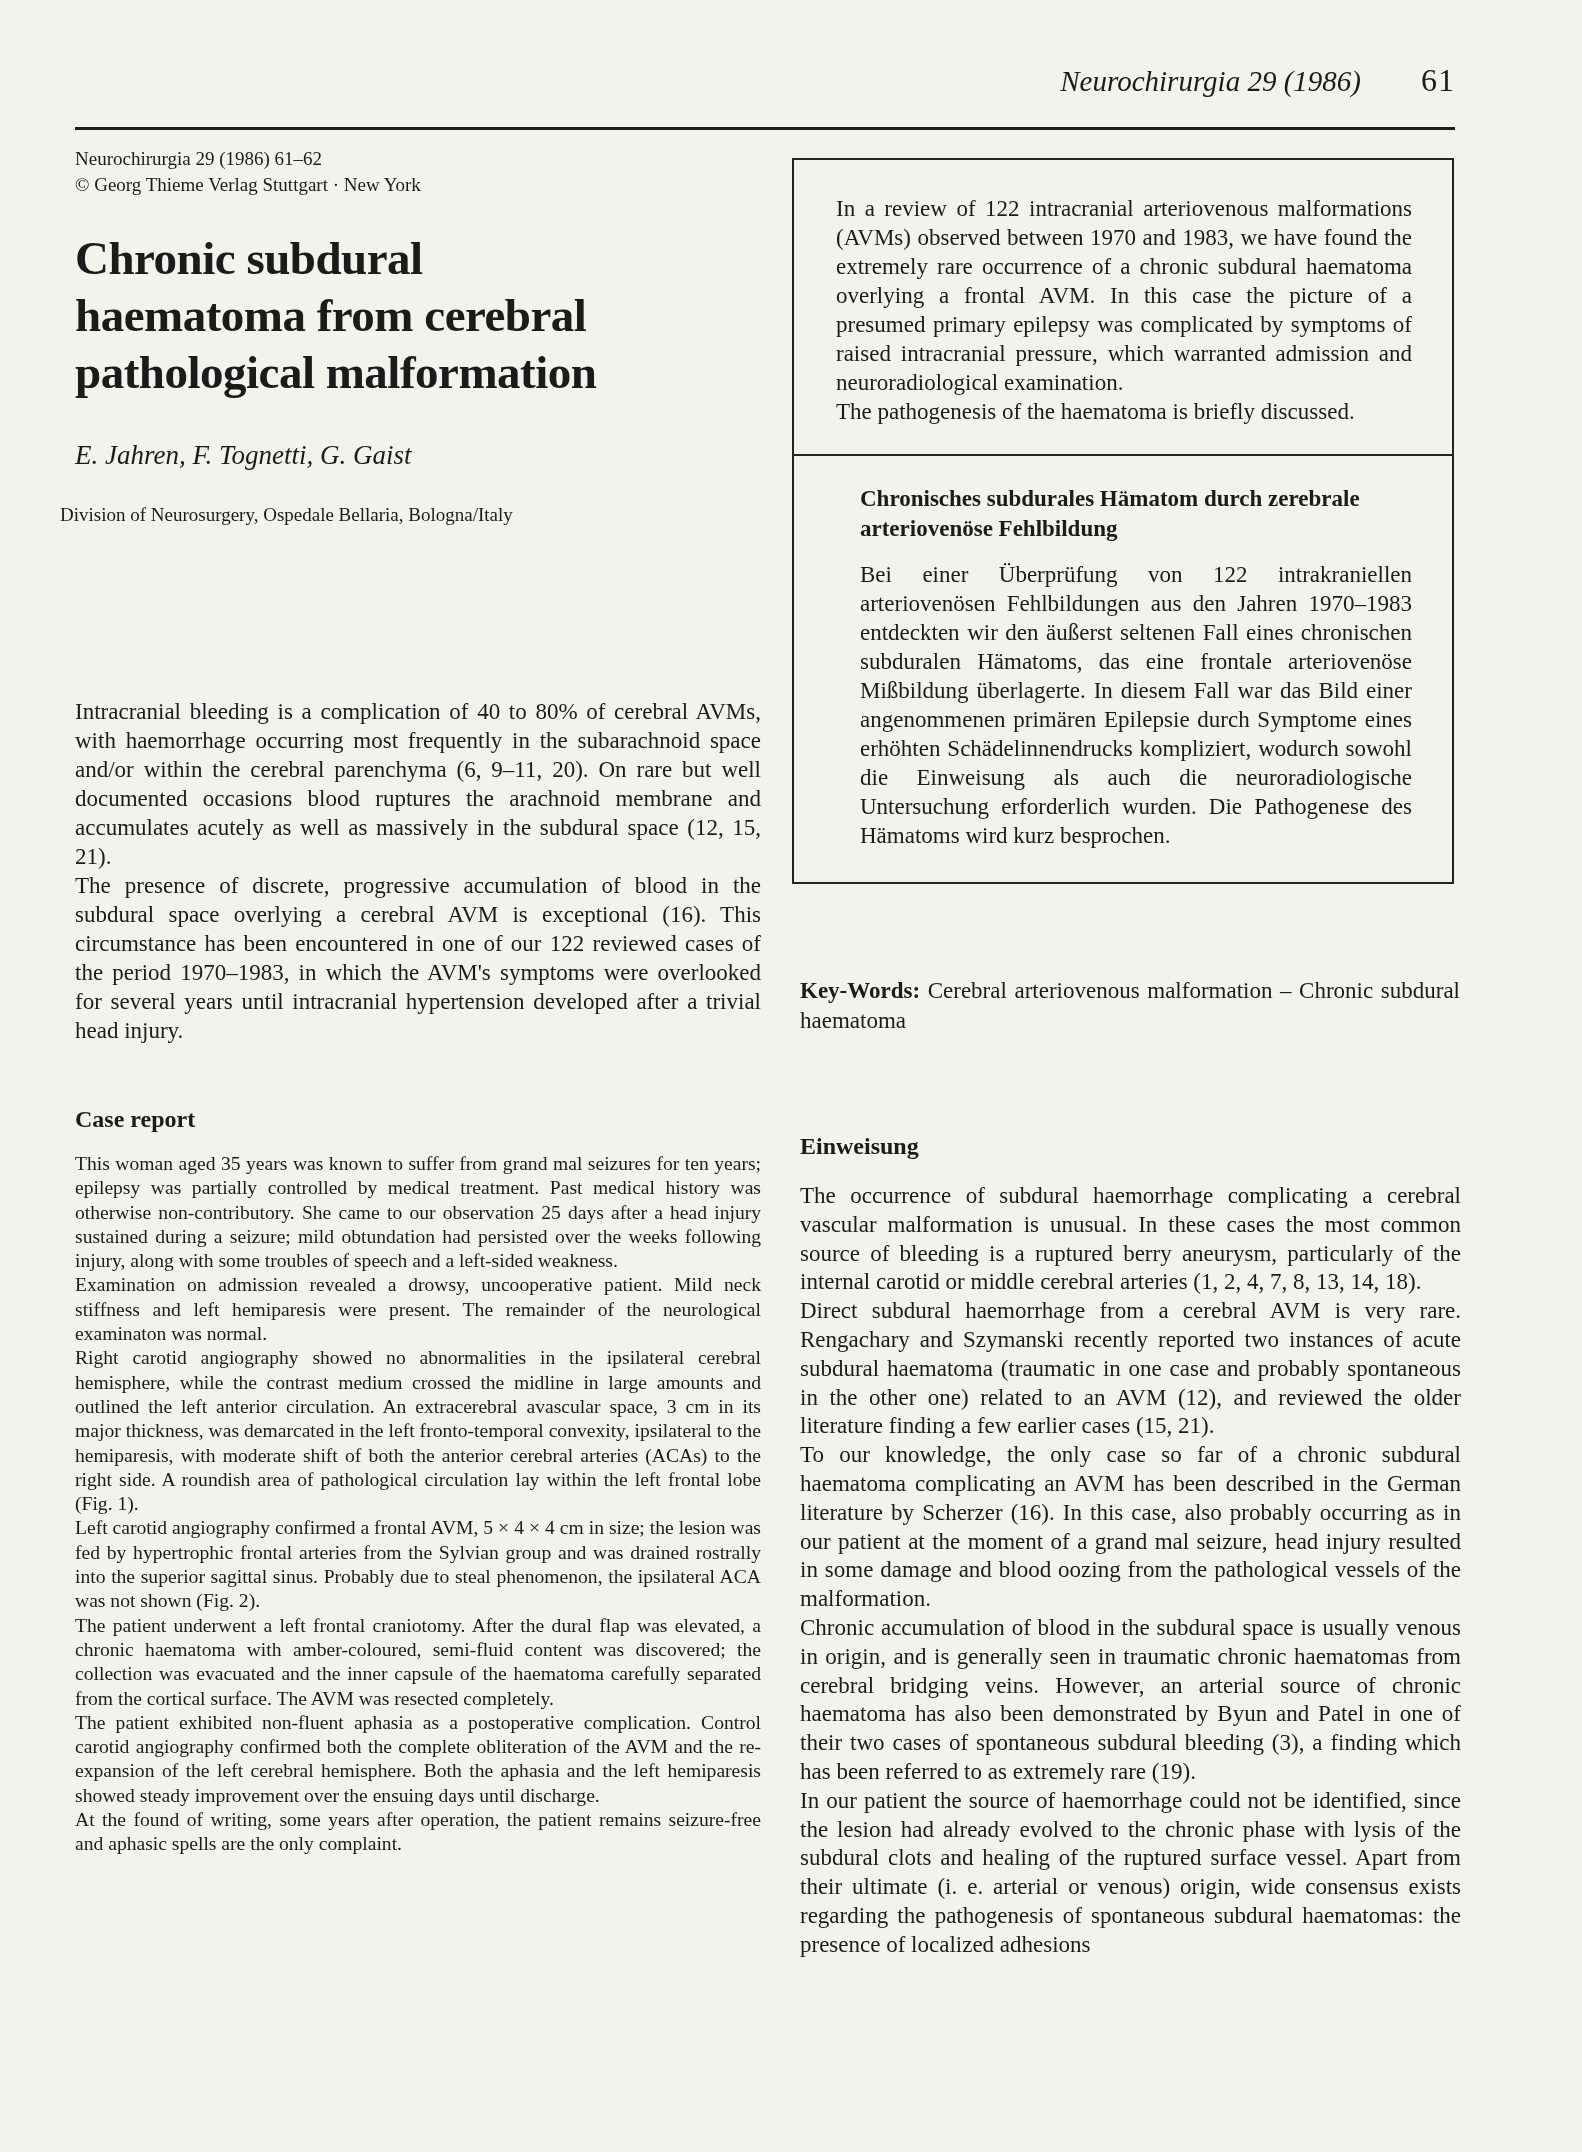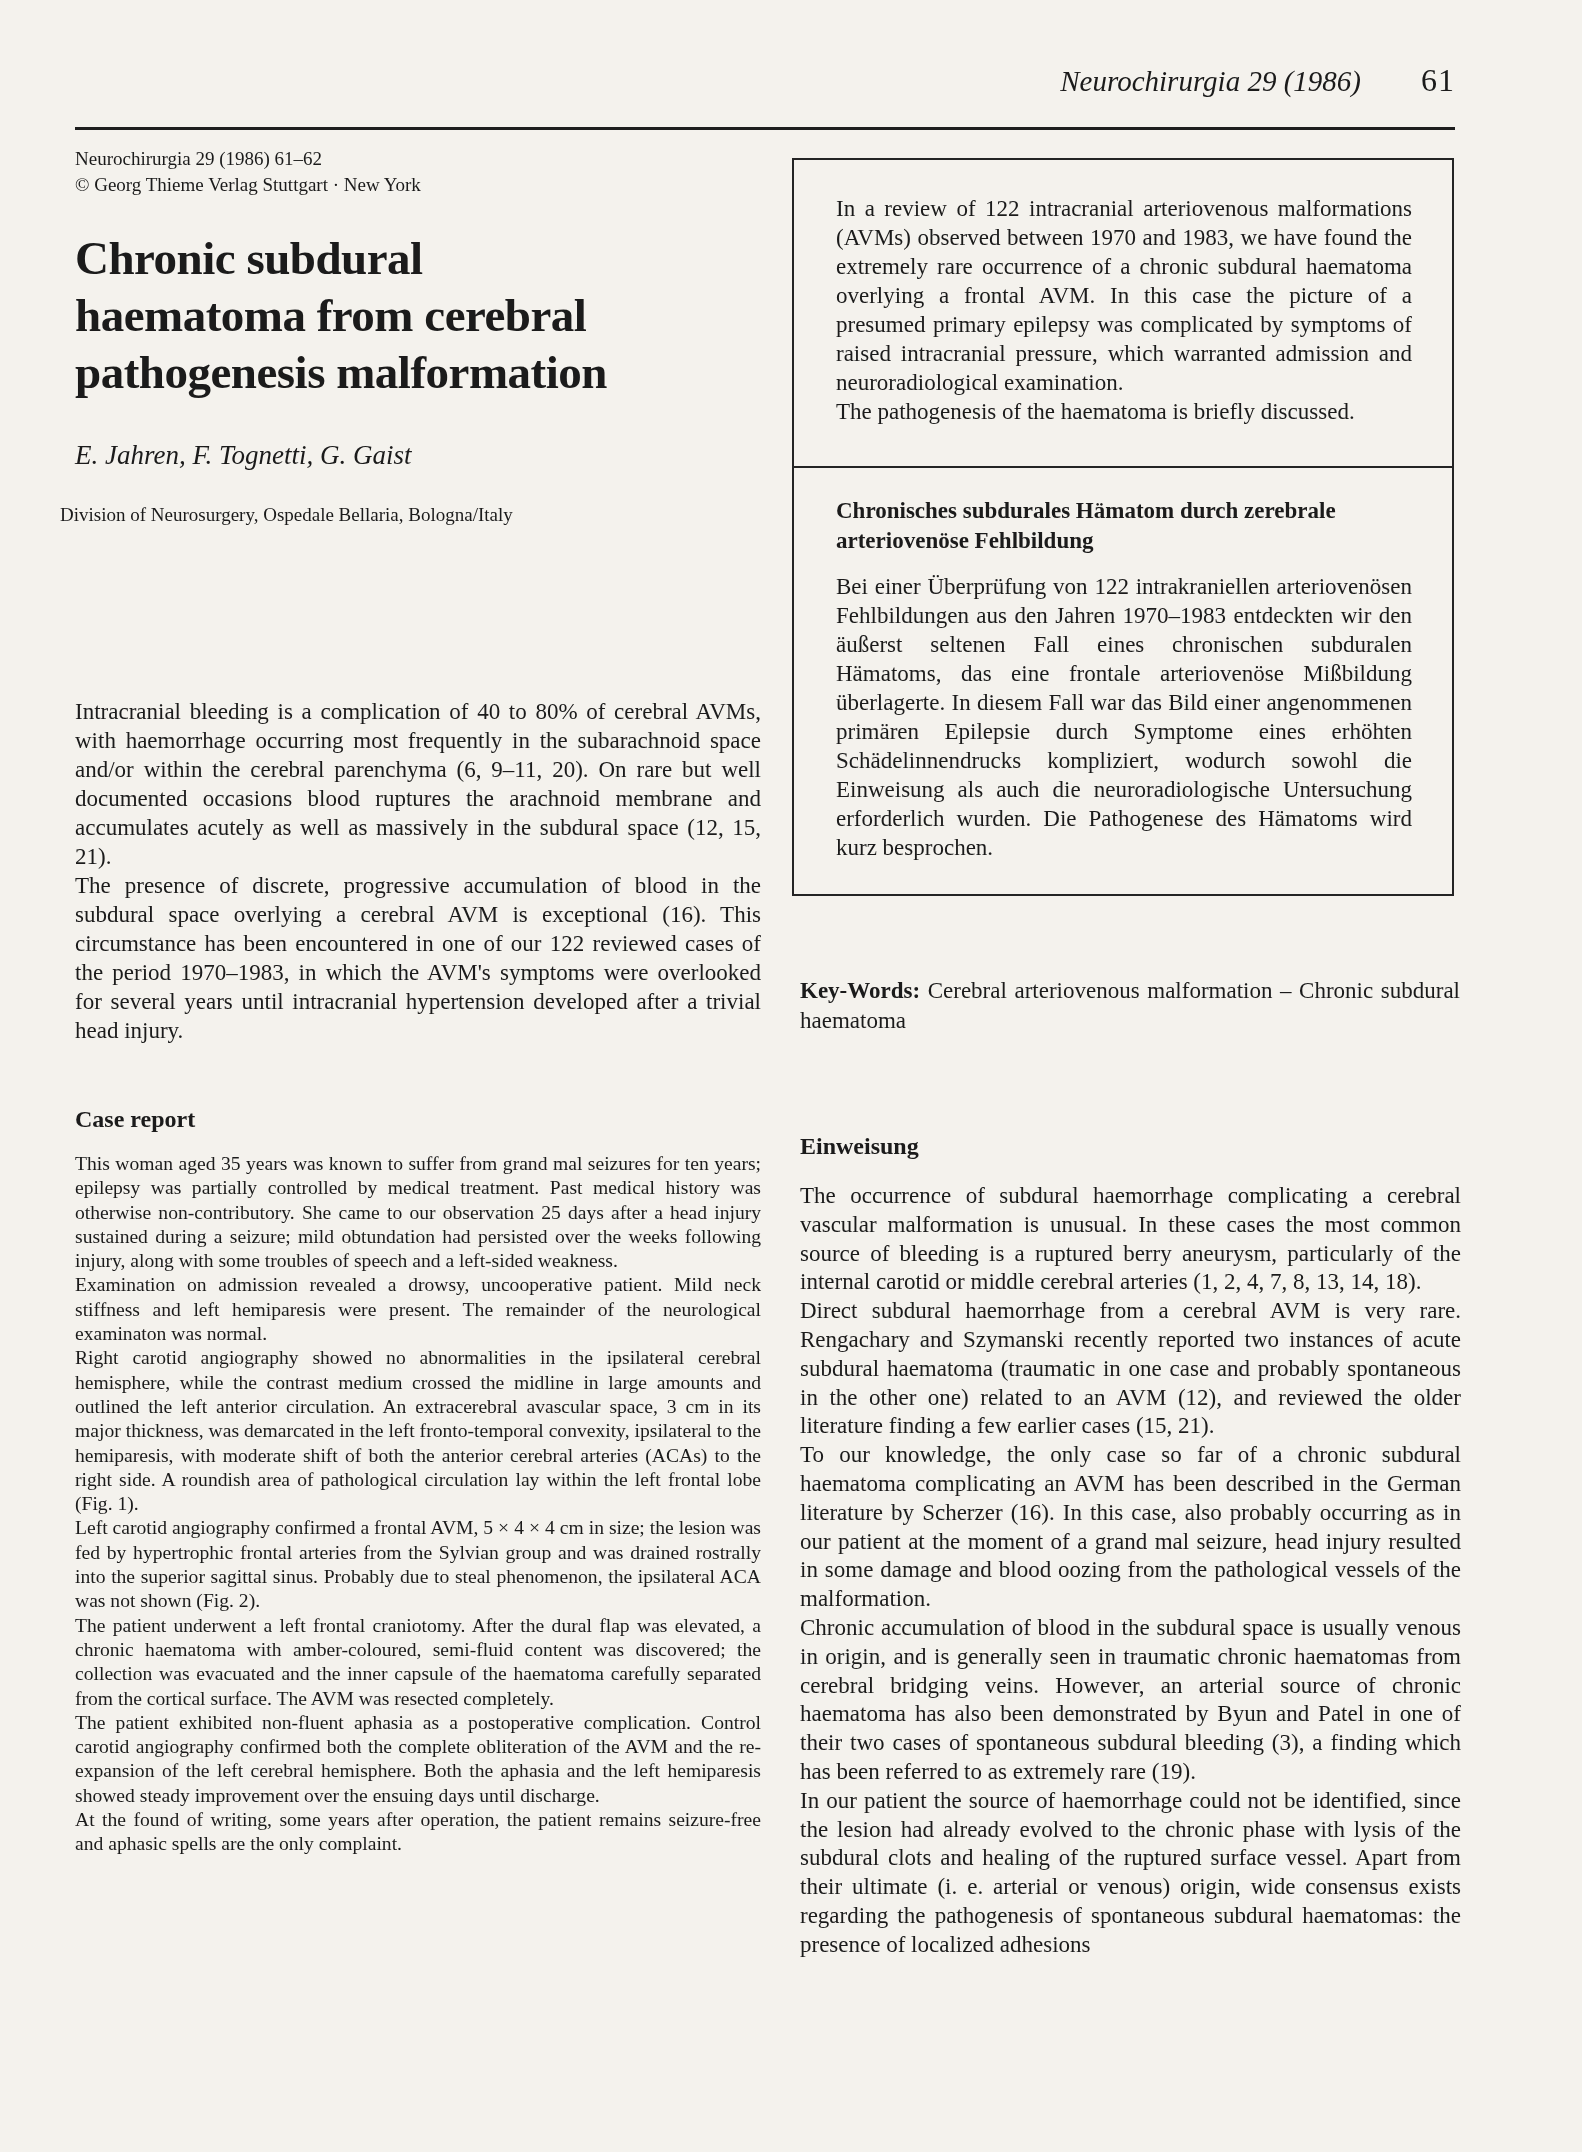--- a/index.html
+++ b/index.html
@@ -33,21 +33,21 @@
   .intro { left:75px; top:697px; width:686px; font-size:23px; line-height:29px; }
   .intro p { text-align:justify; }
 
   .case-heading { left:75px; top:1106px; font-size:24px; font-weight:bold; }
   .case-text { left:75px; top:1152px; width:686px; font-size:19.6px; line-height:24.3px; }
   .case-text p { text-align:justify; }
 
   
   .abstract-box { left:792px; top:158px; width:662px; border:2px solid #242424; }
   .abstract-section { padding:34px 40px 28px 42px; }
-  .abstract-section.second { border-top:2px solid #242424; padding:28px 40px 32px 42px;margin-top:12px; }
+  .abstract-section.second { border-top:2px solid #242424; padding:28px 40px 32px 66px; }
   .section-heading { font-size:23px; font-weight:bold; margin-bottom:19px; }
   .german-heading { font-size:23px; line-height:30px; font-weight:bold; margin-bottom:16px; }
   .abstract-text p { font-size:23px; line-height:29px; text-align:justify; }
 
   .keywords { left:800px; top:976px; width:660px; }
   .keywords p { font-size:23px; line-height:30px; text-align:justify; }
 
   .discussion-heading { left:800px; top:1133px; font-size:24px; font-weight:bold; }
   .discussion-text { left:800px; top:1182px; width:661px; font-size:23px; line-height:28.8px; }
   .discussion-text p { text-align:justify; }
@@ -62,21 +62,21 @@
 <div class="abs head-rule"></div>
 
 <div class="abs citation">
     <p><span>Neurochirurgia 29 (1986) 61–62</span></p>
     <p><span>© Georg Thieme Verlag Stuttgart · New York</span></p>
   </div>
 
 <h1 class="abs article-title">
     <p><span>Chronic subdural</span></p>
     <p><span>haematoma from cerebral</span></p>
-    <p><span>pathogenesis malformation</span></p>
+    <p><span>pathological malformation</span></p>
   </h1>
 
 <div class="abs authors">E. Jahren, F. Tognetti, G. Gaist</div>
 
 <div class="abs affiliation">Division of Neurosurgery, Ospedale Bellaria, Bologna/Italy</div>
 
 <div class="abs intro">
     <p><span>Intracranial bleeding is a complication of 40 to 80% of cerebral AVMs, with haemorrhage occurring most frequently in the subarachnoid space and/or within the cerebral parenchyma (6, 9–11, 20). On rare but well documented occasions blood ruptures the arachnoid membrane and accumulates acutely as well as massively in the subdural space (12, 15, 21).</span></p>
     <p><span>The presence of discrete, progressive accumulation of blood in the subdural space overlying a cerebral AVM is exceptional (16). This circumstance has been encountered in one of our 122 reviewed cases of the period 1970–1983, in which the AVM's symptoms were overlooked for several years until intracranial hypertension developed after a trivial head injury.</span></p>
   </div>

